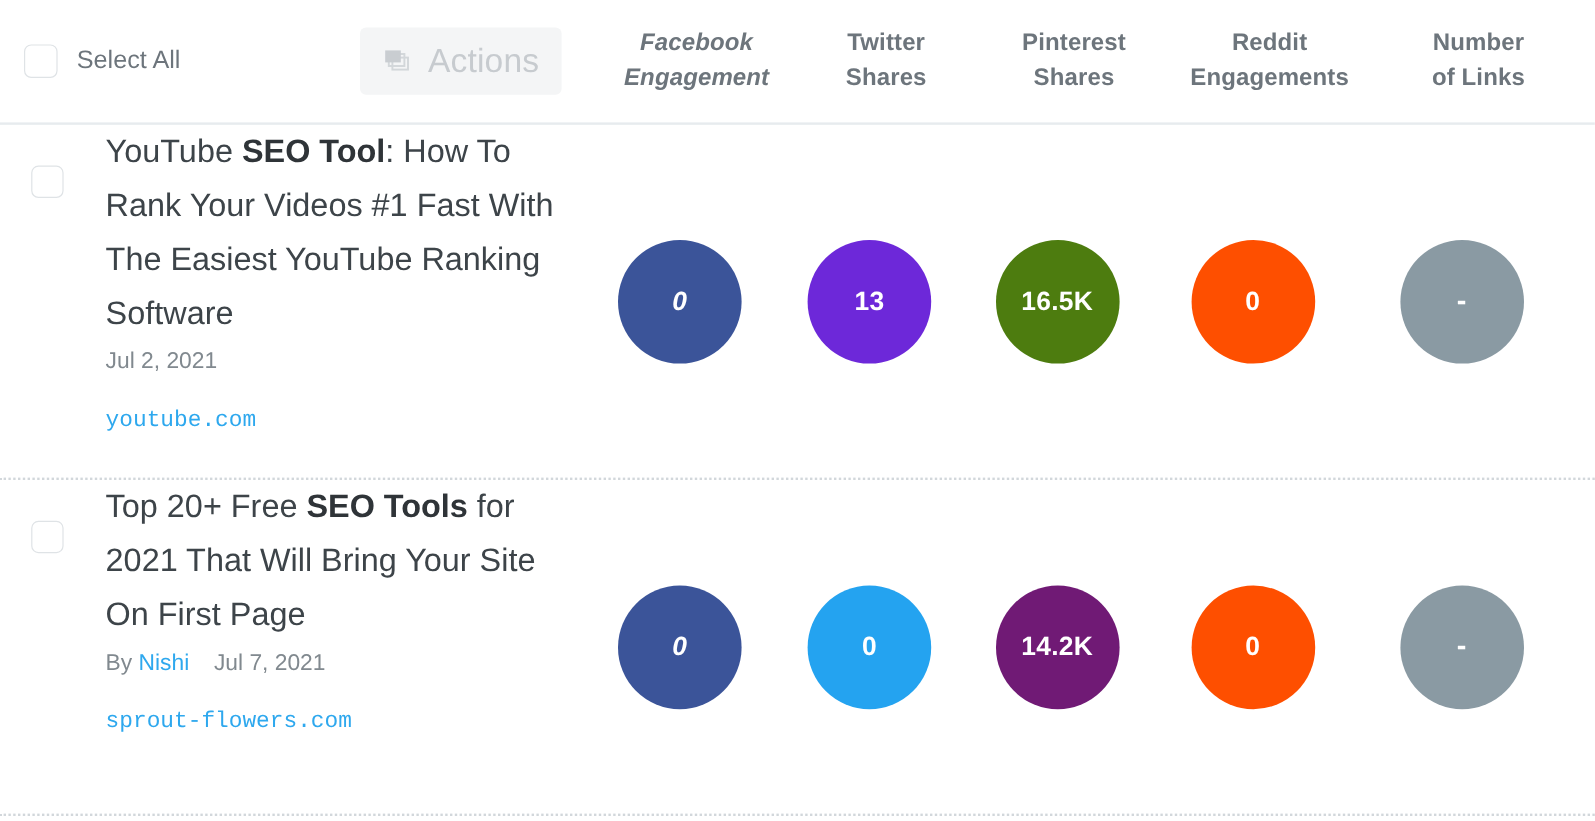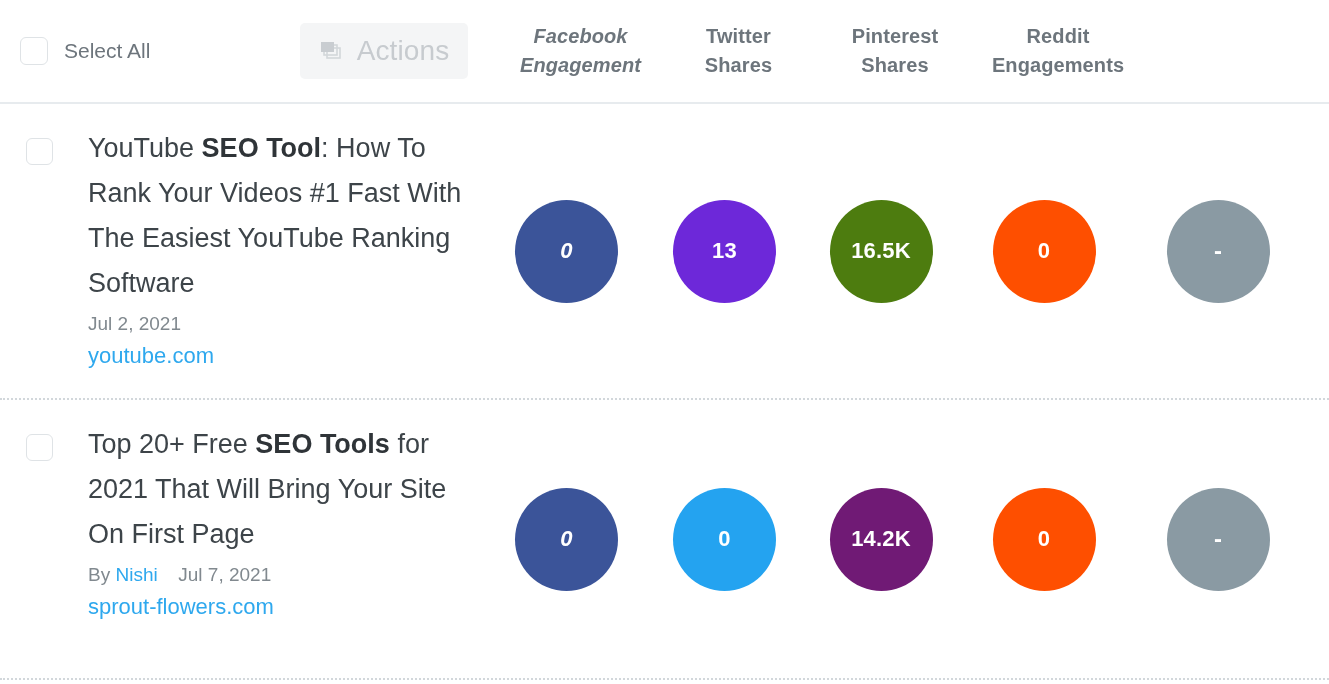--- a/index.html
+++ b/index.html
@@ -114,21 +114,20 @@
     display: flex;
     align-items: flex-start;
     padding-left: 26px;
     padding-top: 34px;
   }
   .cell-select .checkbox { width: 27px; height: 27px; flex: 0 0 27px; }
 
   .cell-title {
     flex: 0 0 200px;
     margin-left: -212px;
-    padding-top: 22px;
     width: 400px;
   }
   .titlewrap {
     width: 398px;
   }
   .post-title {
     font-size: 27px;
     line-height: 45px;
     color: #3d4449;
     font-weight: normal;
@@ -139,24 +138,25 @@
     font-size: 19px;
     color: #81898f;
     margin-top: 4px;
     line-height: 28px;
     white-space: nowrap;
   }
   .meta .author { color: #2ea8ee; }
   .meta .by { color: #81898f; }
   .meta .sep { display: inline-block; width: 10px; }
   .domain {
-    font-size: 22px;
+    font-size: 19px;
     color: #2ea8ee;
-    margin-top: 4px;
+    margin-top: 20px;
     line-height: 28px;
+    font-family: Liberation Mono, monospace;
   }
 
   .cell-metrics {
     flex: 1 1 auto;
     display: flex;
     align-items: center;
     height: 100%;
   }
   .metric-cell {
     display: flex;
@@ -212,20 +212,24 @@
         <span class="l2">Shares</span>
       </div>
       <div class="th-metric col-pin">
         <span class="l1">Pinterest</span>
         <span class="l2">Shares</span>
       </div>
       <div class="th-metric col-rd">
         <span class="l1">Reddit</span>
         <span class="l2">Engagements</span>
       </div>
+      <div class="th-metric col-lnk">
+        <span class="l1">Number</span>
+        <span class="l2">of Links</span>
+      </div>
     </div>
   </div>
 
   <div class="row row-1">
     <div class="cell-select">
       <div class="checkbox"></div>
     </div>
     <div class="cell-title">
       <div class="titlewrap">
         <div class="post-title"><span>YouTube </span><b>SEO Tool</b><span>: How To Rank Your Videos #1 Fast With The Easiest YouTube Ranking Software</span></div>

